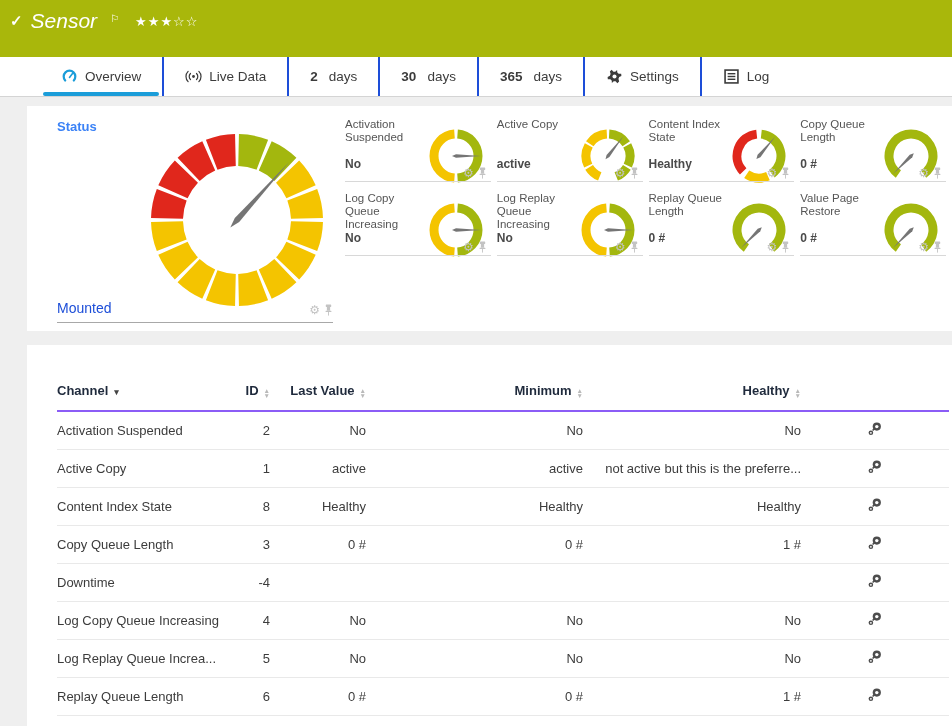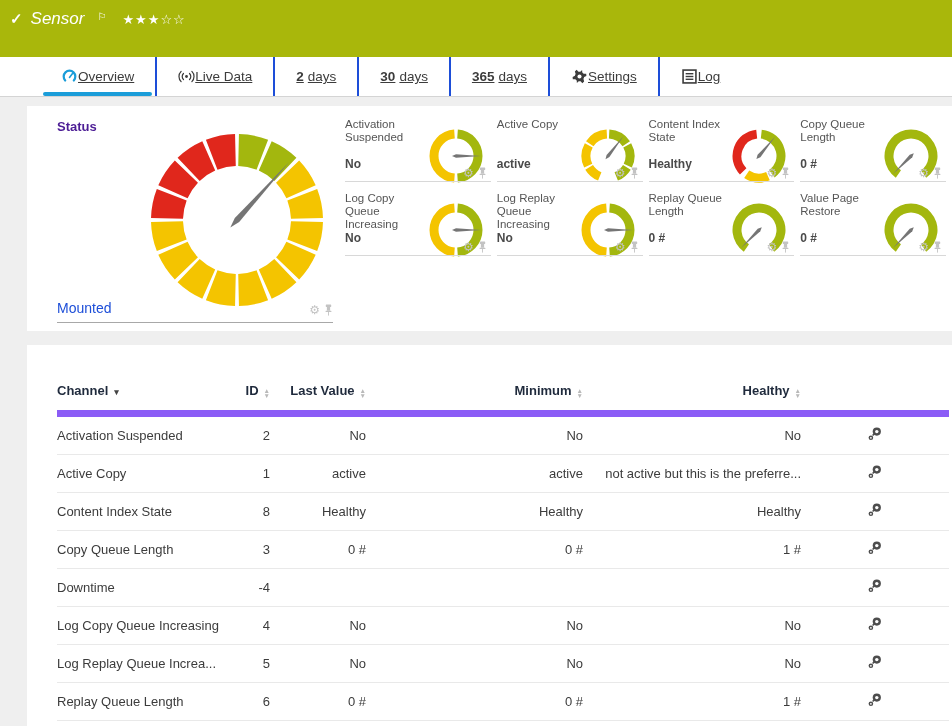--- a/index.html
+++ b/index.html
@@ -3,47 +3,47 @@
 <meta charset="utf-8">
 <style>
   * { margin:0; padding:0; box-sizing:border-box; }
   html,body { width:952px; height:726px; overflow:hidden; background:#efefef;
               font-family:"Liberation Sans", sans-serif; }
 
   
   .top-header { height:57px; color:#fff; padding:9px 12px 0 10px; }
   .th-row1 { display:flex; align-items:center; }
   .check-icon { font-size:15px; font-weight:bold; margin-right:8px; }
-  .sensor-label { font-style:italic; font-size:17px; font-weight:300; margin-right:9px;text-align:right; }
+  .sensor-label { font-style:italic; font-size:21px; font-weight:300; margin-right:9px;text-align:right; }
   .sensor-title { font-size:17px; font-weight:bold; letter-spacing:.2px; }
   .flag-icon { font-size:10px; vertical-align:top; margin-left:4px; position:relative; top:-3px; }
   .stars { margin-left:16px; font-size:13px; letter-spacing:1px; }
   .sensor-status { font-size:12px; font-weight:bold; margin:3px 0 0 38px; }
 
   
   .tabbar { height:40px; background:#fff; border-bottom:1px solid #d4d4d4;
             display:flex; align-items:stretch; padding-left:40px; }
-  .tab { display:flex; align-items:center; padding:0 21px; font-size:13.5px;
-         color:#3c3c3c; position:relative; cursor:pointer; white-space:nowrap;text-decoration:underline; }
+  .tab { display:flex; align-items:center; gap:7px; padding:0 21px; font-size:13.5px;
+         color:#3c3c3c; position:relative; cursor:pointer; white-space:nowrap; }
   .tab + .tab { border-left:2px solid #1d4ed8; }
   .tab .num { font-weight:bold; margin-right:4px; }
   .tab.active::after { content:''; position:absolute; left:3px; right:3px; bottom:0;
                        height:4px; background:#1b9dd9; border-radius:2px; }
   .tab .ticon { display:inline-flex; width:17px; height:15px; }
   .tab .ticon svg { width:100%; height:100%; }
 
   
   .content { padding:9px 0 0 27px; }
   .panel { background:#fff; }
   .panel-gauges { height:225px; display:flex; }
   .panel-table { margin-top:14px; height:381px; padding:24px 0 0 30px; overflow:hidden; }
 
   
   .status-cell { width:308px; position:relative; flex:none; }
-  .status-title { position:absolute; top:13px; left:30px; font-size:13px; font-weight:bold; color:#4c1d95; }
+  .status-title { position:absolute; top:13px; left:30px; font-size:13px; font-weight:bold; color:#3b82f6; }
   .big-gauge { position:absolute; left:120px; top:24px; }
   .status-footer { position:absolute; left:30px; right:2px; bottom:8px;
                    border-bottom:1px solid #a8a8a8; padding-bottom:6px;
                    display:flex; align-items:flex-end; }
   .status-value { font-size:14px; color:#1d4ed8; }
   .footer-icons { margin-left:auto; display:flex; gap:4px; align-items:center; color:#c3c3c3; }
   .gear-glyph { font-size:12px; line-height:12px; cursor:pointer; }
   .pin-glyph svg { width:9px; height:12px; display:block; cursor:pointer; }
 
   
@@ -59,21 +59,21 @@
   
   table.channels { border-collapse:collapse; table-layout:fixed; width:892px; }
   col.c-channel{width:165px} col.c-id{width:48px} col.c-last{width:96px}
   col.c-min{width:217px} col.c-max{width:218px} col.c-act{width:148px}
   th { font-size:13px; color:#1f2a3c; font-weight:bold; text-align:right;
        vertical-align:top; padding:14px 0 12px 0; cursor:pointer; }
   th.left { text-align:left; }
   th .sort-stack { display:inline-flex; flex-direction:column; margin-left:5px;
                    vertical-align:2px; color:#b9b9b9; font-size:6.5px; line-height:5px; }
   th .sort-active { color:#444; font-size:9px; margin-left:6px; }
-  thead tr { border-bottom:7px solid #8b5cf6; }
+  thead tr { border-bottom:2px solid #8b5cf6; }
   tbody tr { border-bottom:1px solid #e9e9e9; cursor:pointer; }
   td { font-size:13px; color:#3c3c3c; padding:9px 0; text-align:right; white-space:nowrap;
        overflow:hidden; text-overflow:ellipsis; }
   td.left { text-align:left; }
   td.action { text-align:center; }
   .wrench-btn { display:inline-block; width:16px; height:16px; cursor:pointer; }
   .wrench-btn svg { width:16px; height:16px; display:block; margin:0 auto; }
 </style>
 </head>
 <body>

